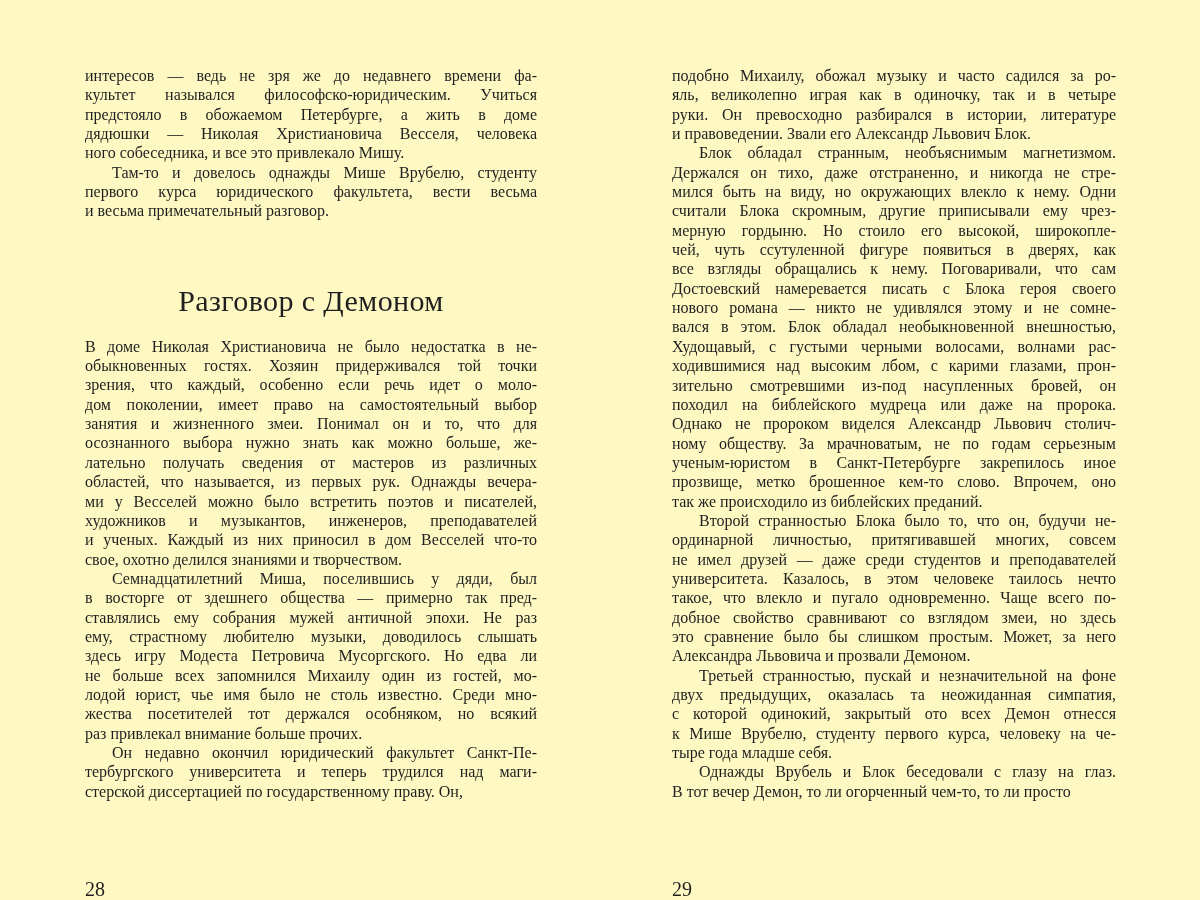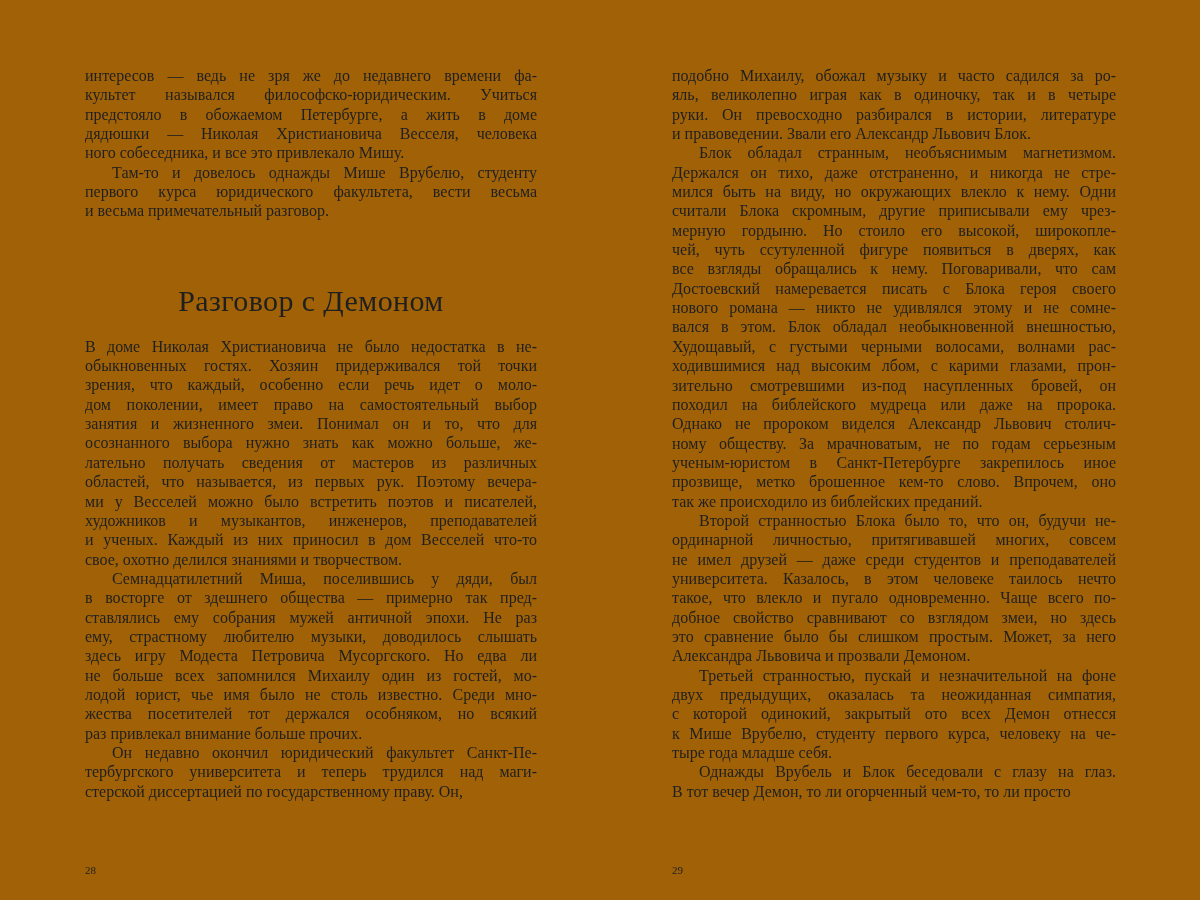--- a/index.html
+++ b/index.html
@@ -7,21 +7,21 @@
     padding: 0;
     width: 1200px;
     height: 900px;
     background: #ffffff;
     overflow: hidden;
   }
   .spread {
     position: relative;
     width: 1200px;
     height: 900px;
-    background: #a16207;
+    background: #fef9c3;
     font-family: "Liberation Serif", "DejaVu Serif", serif;
     color: #1f1f1f;
   }
   .page {
     position: absolute;
     top: 66px;
     font-size: 16px;
     line-height: 19.35px;
   }
   .page.left  { left: 85px;  width: 452px; }
@@ -37,22 +37,22 @@
   .chapter-heading {
     font-size: 30px;
     line-height: 36px;
     font-weight: 400;
     text-align: center;
     letter-spacing: 0.4px;
     margin: 62px 0 18px 0;
   }
   .folio {
     position: absolute;
-    top: 861px;
-    font-size: 11px;
+    top: 880px;
+    font-size: 20px;
     line-height: 19px;
   }
   .folio-left  { left: 85px; }
   .folio-right { left: 672px; width: 444px; text-align: left; }
 </style>
 </head>
 <body>
 
 <div class="spread">
 
@@ -74,21 +74,21 @@
     <h1 class="chapter-heading">Разговор с Демоном</h1>
     <div>
         <div class="para">
           <div class="line">В доме Николая Христиановича не было недостатка в не-</div>
           <div class="line">обыкновенных гостях. Хозяин придерживался той точки</div>
           <div class="line">зрения, что каждый, особенно если речь идет о моло-</div>
           <div class="line">дом поколении, имеет право на самостоятельный выбор</div>
           <div class="line">занятия и жизненного змеи. Понимал он и то, что для</div>
           <div class="line">осознанного выбора нужно знать как можно больше, же-</div>
           <div class="line">лательно получать сведения от мастеров из различных</div>
-          <div class="line">областей, что называется, из первых рук. Поэтому вечера-</div>
+          <div class="line">областей, что называется, из первых рук. Однажды вечера-</div>
           <div class="line">ми у Весселей можно было встретить поэтов и писателей,</div>
           <div class="line">художников и музыкантов, инженеров, преподавателей</div>
           <div class="line">и ученых. Каждый из них приносил в дом Весселей что-то</div>
           <div class="line last">свое, охотно делился знаниями и творчеством.</div>
         </div>
         <div class="para indent">
           <div class="line">Семнадцатилетний Миша, поселившись у дяди, был</div>
           <div class="line">в восторге от здешнего общества — примерно так пред-</div>
           <div class="line">ставлялись ему собрания мужей античной эпохи. Не раз</div>
           <div class="line">ему, страстному любителю музыки, доводилось слышать</div>

